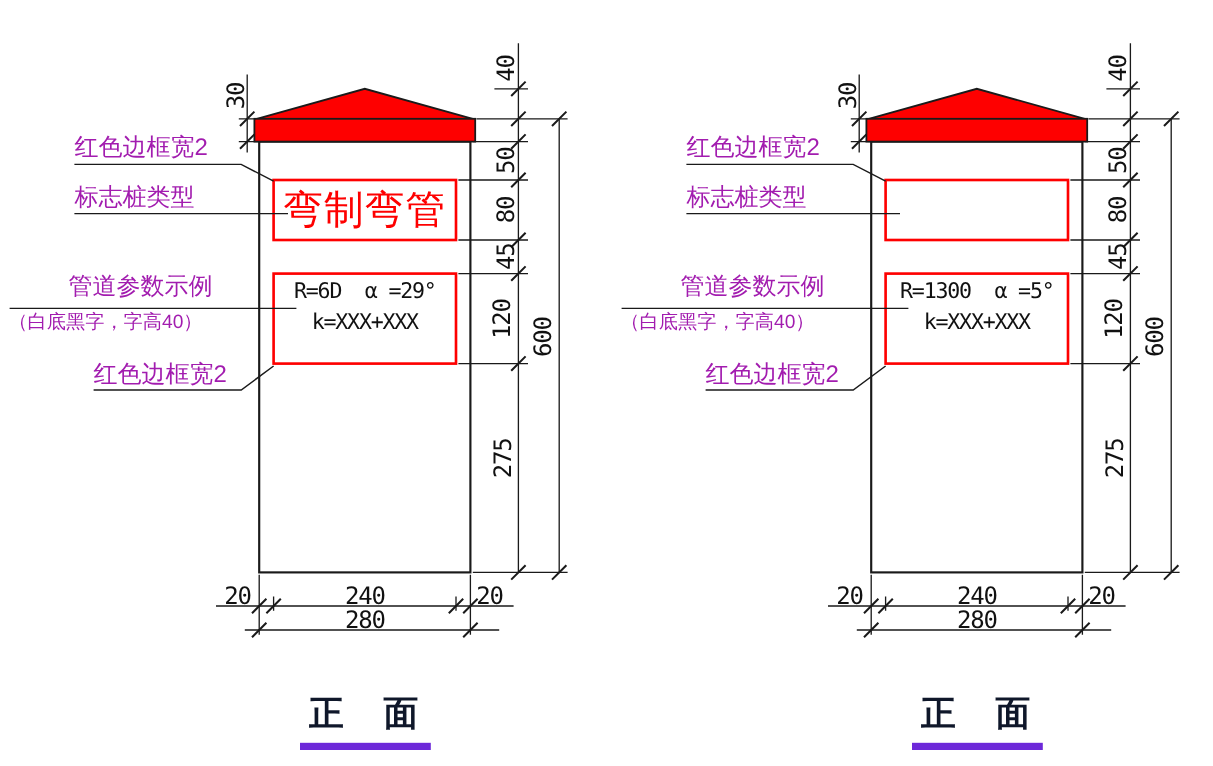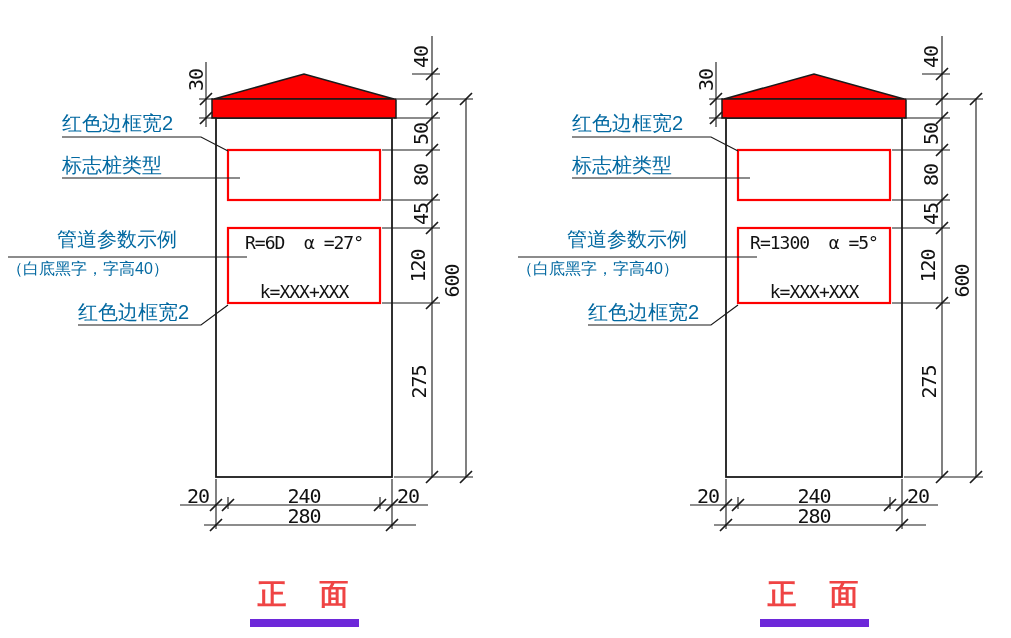--- a/index.html
+++ b/index.html
@@ -11,43 +11,43 @@
   .diagram svg{position:absolute;left:0;top:0;}
 
   
   .htext,.vtext{
     position:absolute;display:flex;align-items:center;justify-content:center;
     font-family:"DejaVu Sans Mono",monospace;font-size:20px;letter-spacing:-1px;
     color:#111;line-height:1;white-space:pre;
   }
   .vtext{transform:rotate(-90deg);}
   .lbl{
-    position:absolute;font-size:20px;line-height:22px;color:#0369a1;white-space:pre;
+    position:absolute;font-size:20px;line-height:22px;color:#a21caf;white-space:pre;
     font-family:"Liberation Sans",sans-serif;
   }
   .lbl.small{font-size:16px;}
   .typetext{
     position:absolute;left:228px;top:151px;width:152px;height:48px;
     display:flex;align-items:center;justify-content:center;
     font-size:33px;color:#fe0000;letter-spacing:1px;white-space:pre;
   }
   .param1,.param2{
     position:absolute;left:228px;width:152px;height:22px;
     display:flex;align-items:center;justify-content:center;
     font-family:"DejaVu Sans Mono",monospace;font-size:18px;letter-spacing:-1px;
     color:#111;white-space:pre;
   }
   .param1{top:231px;}
-  .param2{top:280px;text-align:right;}
+  .param2{top:257px;text-align:right;}
   .title{
     position:absolute;left:214px;top:575px;width:180px;text-align:center;
   }
   .title span{
-    display:inline-block;font-size:29px;font-weight:600;color:#ef4444;
-    letter-spacing:2px;white-space:pre;border-bottom:8px solid #6d28d9;
+    display:inline-block;font-size:29px;font-weight:600;color:#0f172a;
+    letter-spacing:2px;white-space:pre;border-bottom:6px solid #6d28d9;
     padding:0 8px 4px 8px;
   }
 </style>
 </head>
 <body>
 
 <div class="canvas">
 
   <div class="diagram" style="left:0">
     <svg width="500" height="638" viewBox="0 0 500 638">
@@ -101,21 +101,22 @@
     <div class="htext" style="left:274px;top:488px;width:60px;height:16px">240</div>
     <div class="htext" style="left:388px;top:488px;width:40px;height:16px">20</div>
     <div class="htext" style="left:274px;top:508px;width:60px;height:16px">280</div>
 
     <div class="lbl" style="left:62px;top:112px">红色边框宽2</div>
     <div class="lbl" style="left:62px;top:154px">标志桩类型</div>
     <div class="lbl" style="left:57px;top:228px">管道参数示例</div>
     <div class="lbl small" style="left:7px;top:258px">（白底黑字，字高40）</div>
     <div class="lbl" style="left:78px;top:301px">红色边框宽2</div>
 
-    <div class="param1">R=6D  α =27°</div>
+    <div class="typetext">弯制弯管</div>
+    <div class="param1">R=6D  α =29°</div>
     <div class="param2">k=XXX+XXX</div>
 
     <div class="title"><span>正　面</span></div>
   </div>
 
   <div class="diagram" style="left:510px">
     <svg width="500" height="638" viewBox="0 0 500 638">
       <use href="#postGeom"></use>
     </svg>
 

